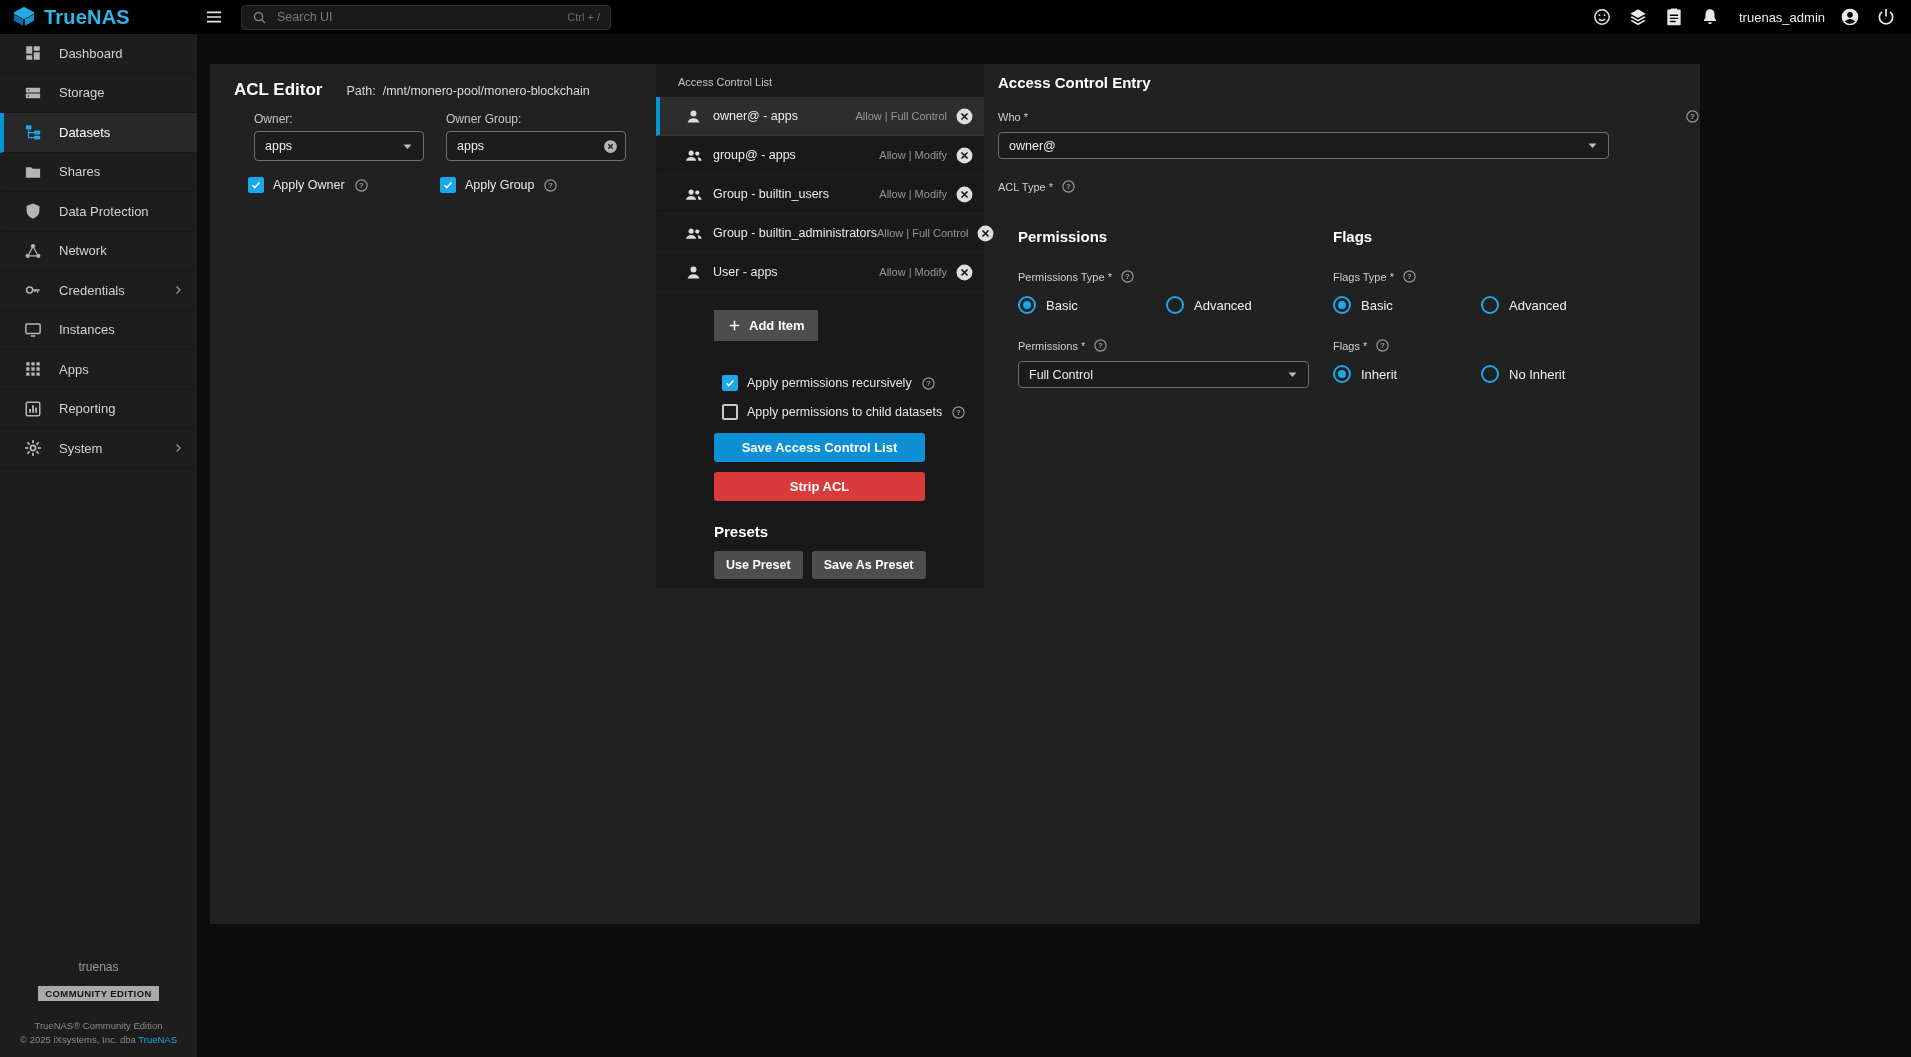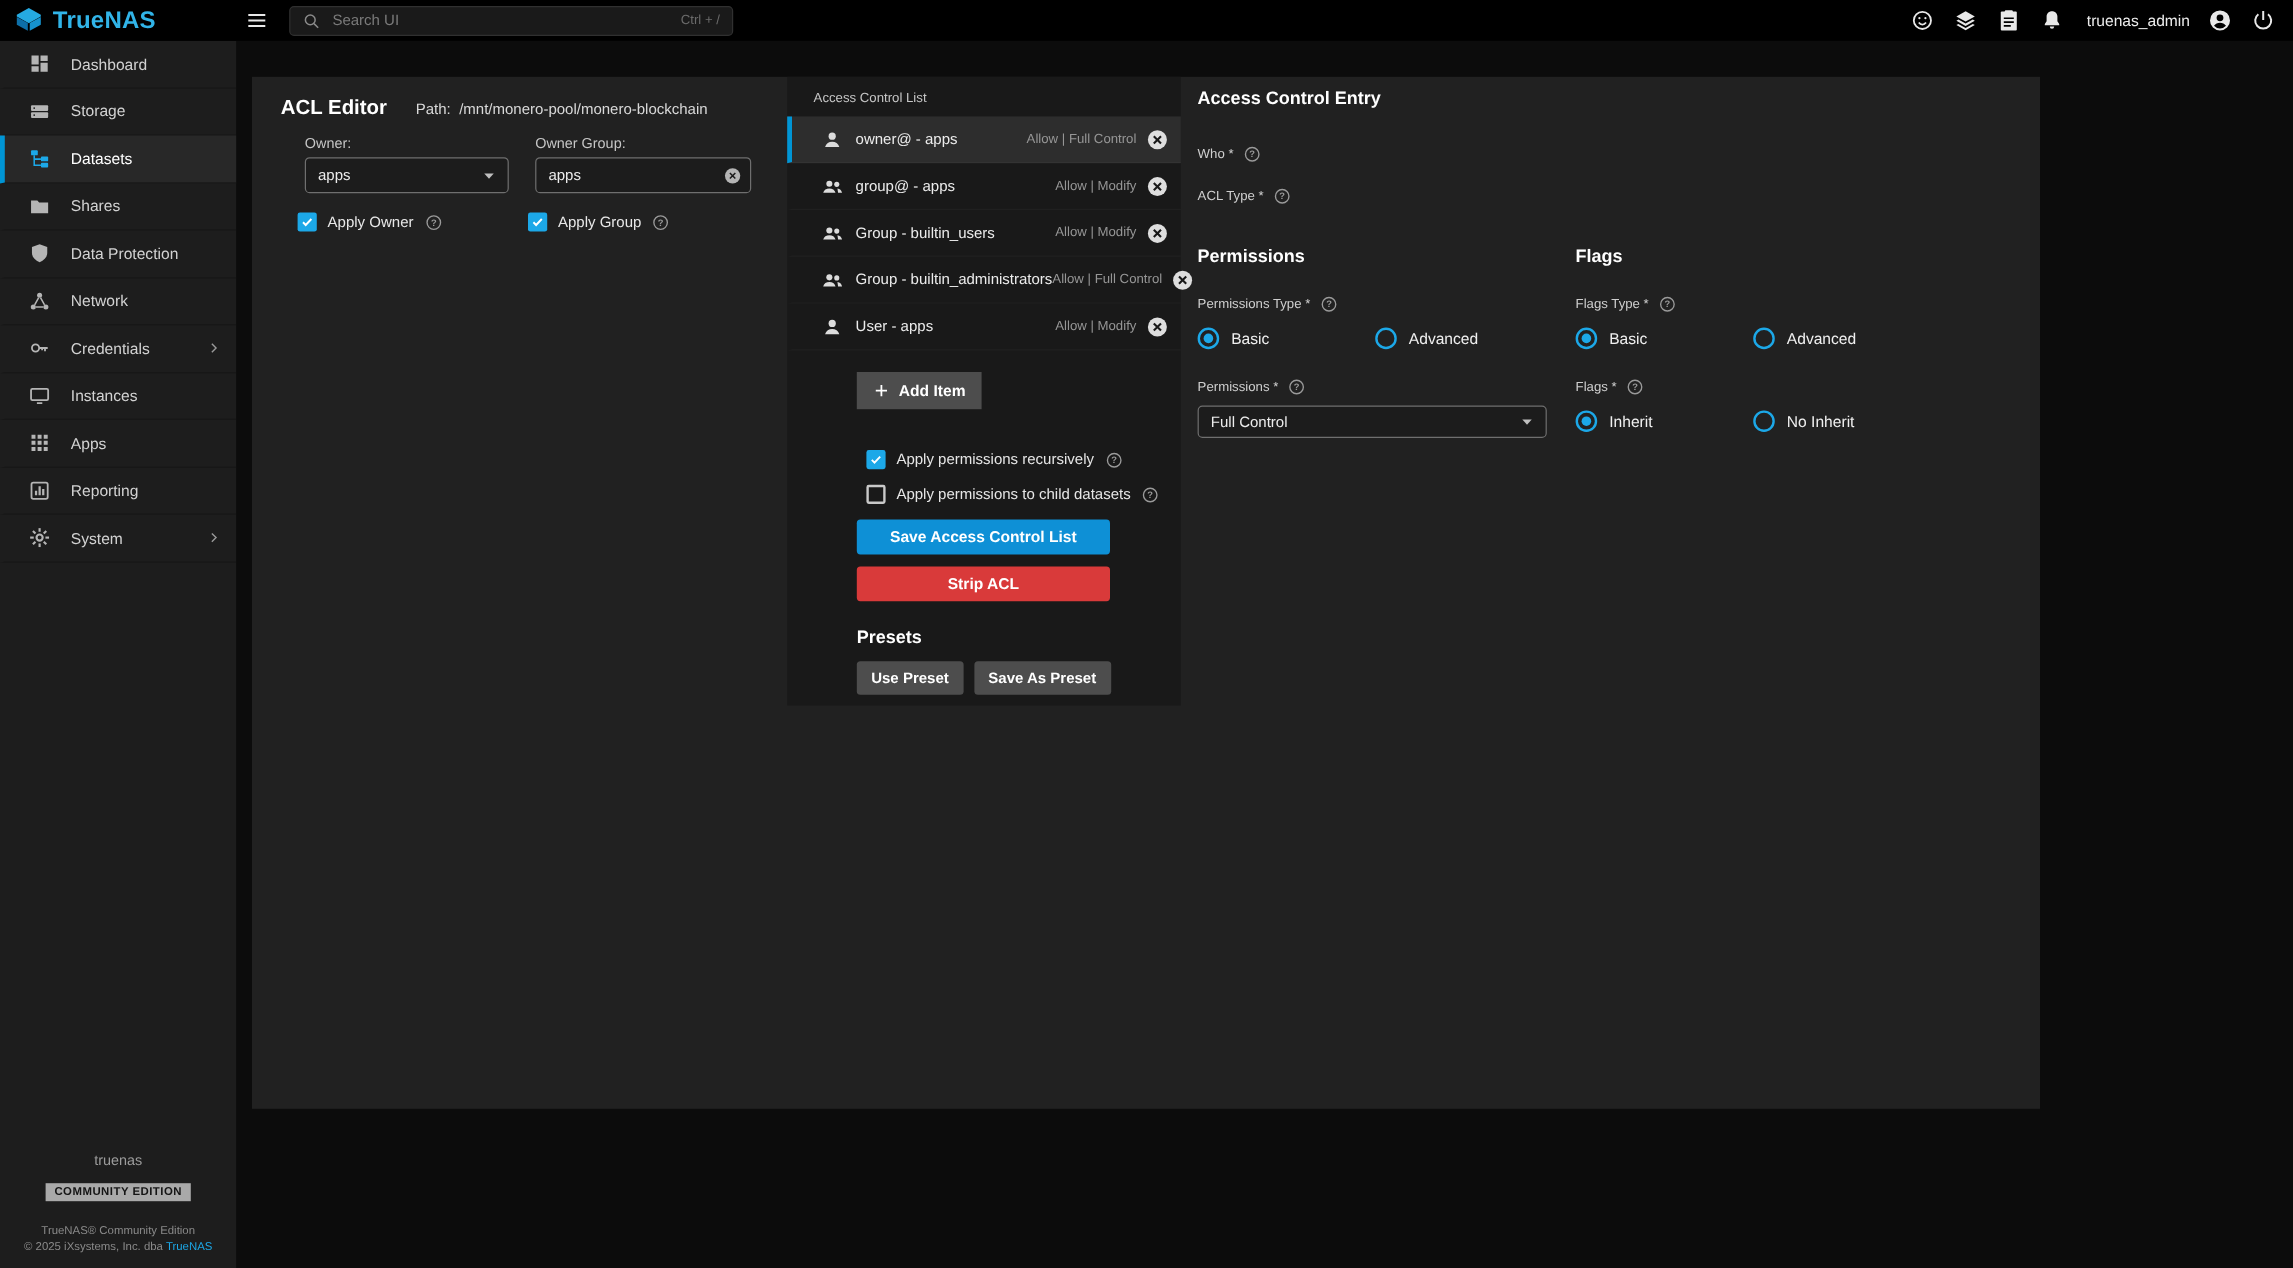--- a/index.html
+++ b/index.html
@@ -97,35 +97,35 @@
   .check-label{font-size:12.5px;color:#e6e6e6;}
   .save-btn{display:block;margin:2px 0 0 58px;width:211px;height:29px;background:var(--save);color:#fff;font-size:13px;font-weight:bold;border:none;border-radius:3px;cursor:pointer;font-family:inherit;}
   .strip-btn{display:block;margin:10px 0 0 58px;width:211px;height:29px;background:var(--danger);color:#fff;font-size:13px;font-weight:bold;border:none;border-radius:3px;cursor:pointer;font-family:inherit;}
   .presets-title{margin:22px 0 0 58px;font-size:15px;font-weight:bold;color:#fff;}
   .presets-row{margin:11px 0 0 58px;display:flex;gap:9px;}
   .preset-btn{height:28px;padding:0 12px;background:#4d4d4d;color:#fff;font-size:12.5px;font-weight:bold;border:none;border-radius:3px;cursor:pointer;font-family:inherit;}
 
   .right-panel{flex:1;padding:10px 0 0 14px;}
   .ace-title{font-size:15px;font-weight:bold;color:#fff;}
   .field-label-row{display:flex;align-items:center;gap:8px;font-size:11px;color:#cfcfcf;}
-  .mt30{margin-top:30px;}
+  .mt30{margin-top:18px;justify-content:space-between;}
   .mt20{margin-top:20px;}
   .mt24{margin-top:24px;}
   .who-select{margin-top:8px;width:611px;height:27px;}
   .perm-select{margin-top:8px;width:291px;height:27px;}
   .radio-row{display:flex;margin-top:12px;}
   .radio-opt{display:flex;align-items:center;gap:10px;cursor:pointer;}
   .w305{width:305px;flex:none;}
   .w148{width:148px;flex:none;}
   .radio{width:18px;height:18px;border-radius:50%;border:2px solid var(--accent-bright);display:inline-flex;align-items:center;justify-content:center;flex:none;}
   .radio .dot{width:8px;height:8px;border-radius:50%;background:var(--accent-bright);display:none;}
   .radio.selected .dot{display:block;}
   .radio-label{font-size:13px;color:#f0f0f0;}
   .pf-grid{display:flex;margin-top:34px;}
-  .pcol{width:315px;flex:none;}
+  .pcol{width:315px;flex:none;margin-left:20px;}
   .fcol{flex:1;}
   .section-title{font-size:15px;font-weight:bold;color:#fff;}
 </style>
 </head>
 <body>
 
 <header class="topbar">
   <div class="brand">
     <span class="brand-logo">
       <svg viewBox="0 0 36 36">
@@ -559,20 +559,28 @@
 
         <div class="field-label-row mt30">
           <span>Who *</span>
           <span class="help">
             <svg viewBox="0 0 24 24">
                 <circle cx="12" cy="12" r="9" fill="none" stroke="#9a9a9a" stroke-width="1.8"></circle>
                 <text x="12" y="16.2" text-anchor="middle" font-size="12.5" fill="#9a9a9a" font-weight="bold">?</text>
               </svg>
           </span>
         </div>
+        <div class="select who-select">
+          <span class="sel-text">owner@</span>
+          <span class="chev">
+            <svg viewBox="0 0 24 24" fill="currentColor">
+                <path d="M7 9.5l5 5.5 5-5.5z"></path>
+              </svg>
+          </span>
+        </div>
 
         <div class="field-label-row mt20">
           <span>ACL Type *</span>
           <span class="help">
             <svg viewBox="0 0 24 24">
                 <circle cx="12" cy="12" r="9" fill="none" stroke="#9a9a9a" stroke-width="1.8"></circle>
                 <text x="12" y="16.2" text-anchor="middle" font-size="12.5" fill="#9a9a9a" font-weight="bold">?</text>
               </svg>
           </span>
         </div>

